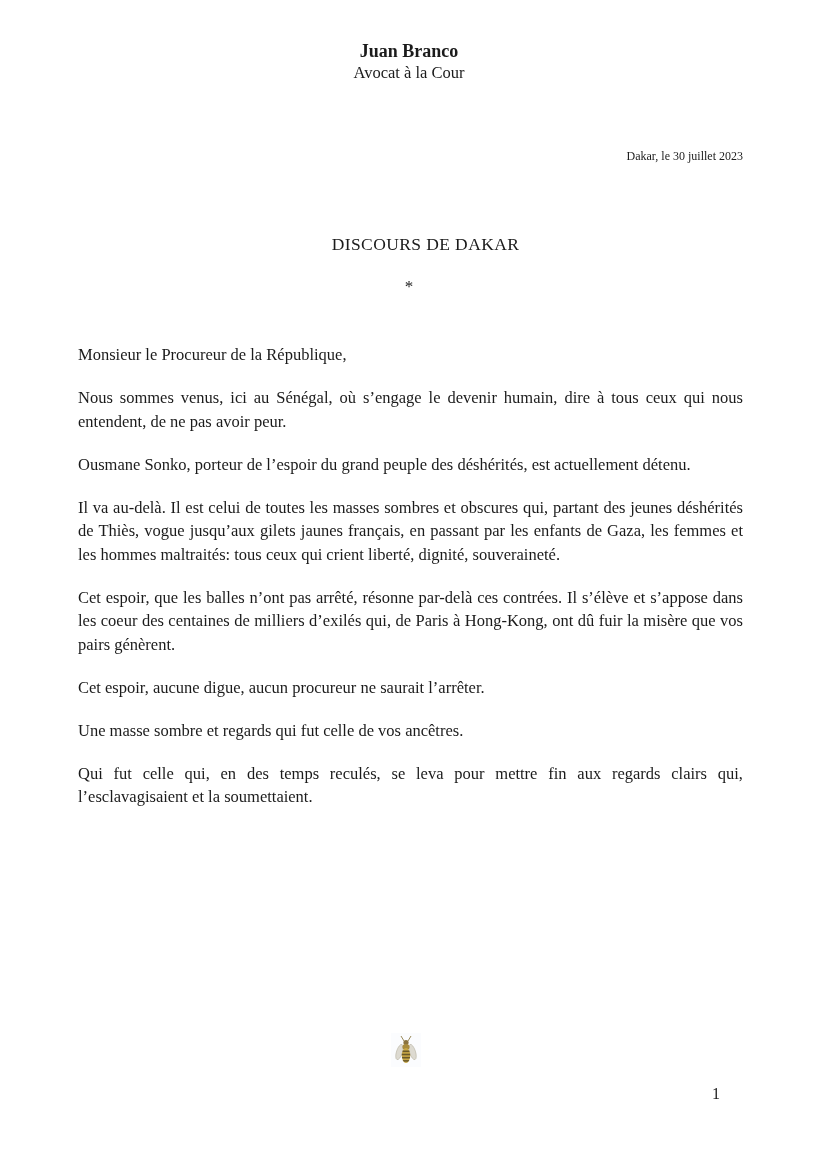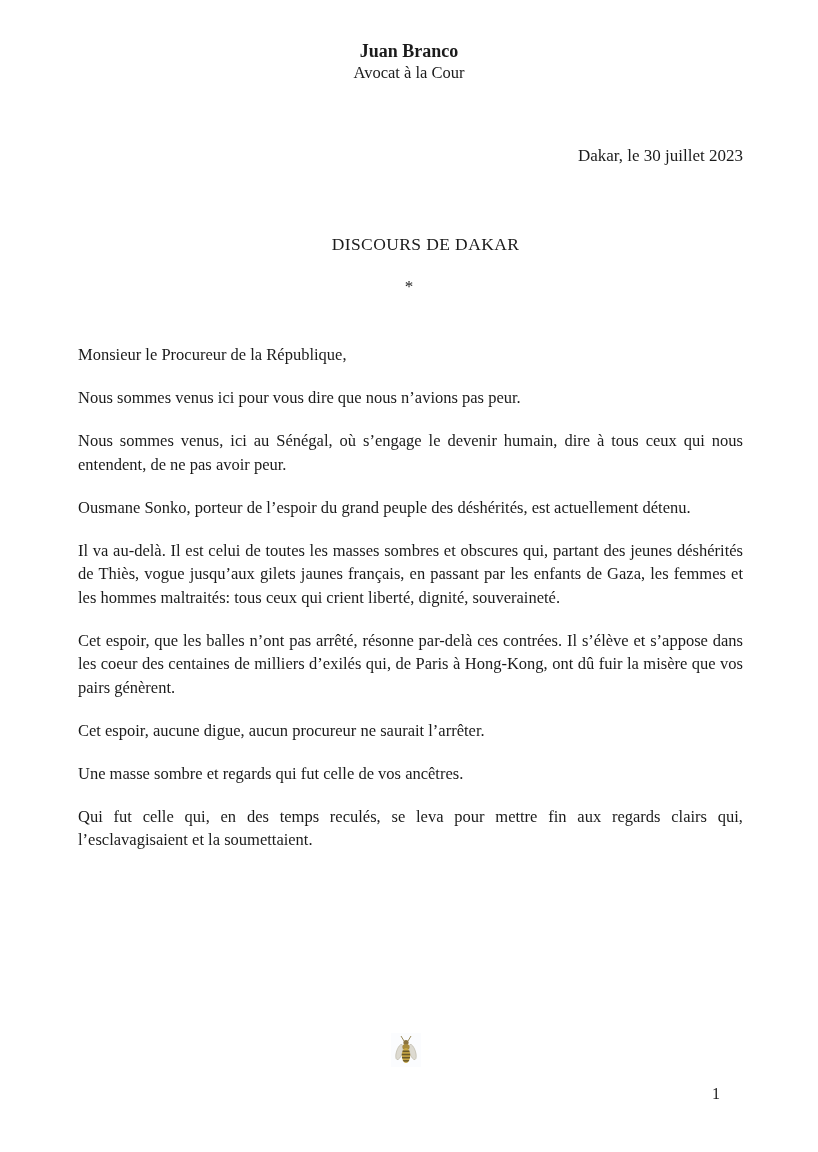--- a/index.html
+++ b/index.html
@@ -26,21 +26,21 @@
     font-weight: bold;
     line-height: 22px;
   }
   .letterhead-title {
     font-size: 16.5px;
     line-height: 21px;
   }
   .dateline {
     margin: 62px 75px 0 78px;
     text-align: right;
-    font-size: 17px;
+    font-size: 12px;
     line-height: 22px;
   }
   .doc-title {
     margin-top: 66px;
     text-align: center;
     font-size: 17.5px;
     line-height: 22px;
     letter-spacing: 0.4px;
     font-weight: normal;
     padding-left: 33px;
@@ -90,21 +90,20 @@
   </div>
 
   <div class="dateline">Dakar, le 30 juillet 2023</div>
 
   <div class="doc-title">DISCOURS DE DAKAR</div>
 
   <div class="separator">*</div>
 
   <div class="body-text">
       <p class="para">Monsieur le Procureur de la République,</p>
-      <p class="para">Nous sommes venus ici pour vous dire que nous n’avions pas peur.</p>
       <p class="para">Nous sommes venus, ici au Sénégal, où s’engage le devenir humain, dire à tous ceux qui nous entendent, de ne pas avoir peur.</p>
       <p class="para">Ousmane Sonko, porteur de l’espoir du grand peuple des déshérités, est actuellement détenu.</p>
       <p class="para">Il va au-delà. Il est celui de toutes les masses sombres et obscures qui, partant des jeunes déshérités de Thiès, vogue jusqu’aux gilets jaunes français, en passant par les enfants de Gaza, les femmes et les hommes maltraités: tous ceux qui crient liberté, dignité, souveraineté.</p>
       <p class="para">Cet espoir, que les balles n’ont pas arrêté, résonne par-delà ces contrées. Il s’élève et s’appose dans les coeur des centaines de milliers d’exilés qui, de Paris à Hong-Kong, ont dû fuir la misère que vos pairs génèrent.</p>
       <p class="para">Cet espoir, aucune digue, aucun procureur ne saurait l’arrêter.</p>
       <p class="para">Une masse sombre et regards qui fut celle de vos ancêtres.</p>
       <p class="para">Qui fut celle qui, en des temps reculés, se leva pour mettre fin aux regards clairs qui, l’esclavagisaient et la soumettaient.</p>
     </div>
 
   <div class="footer-emblem">

